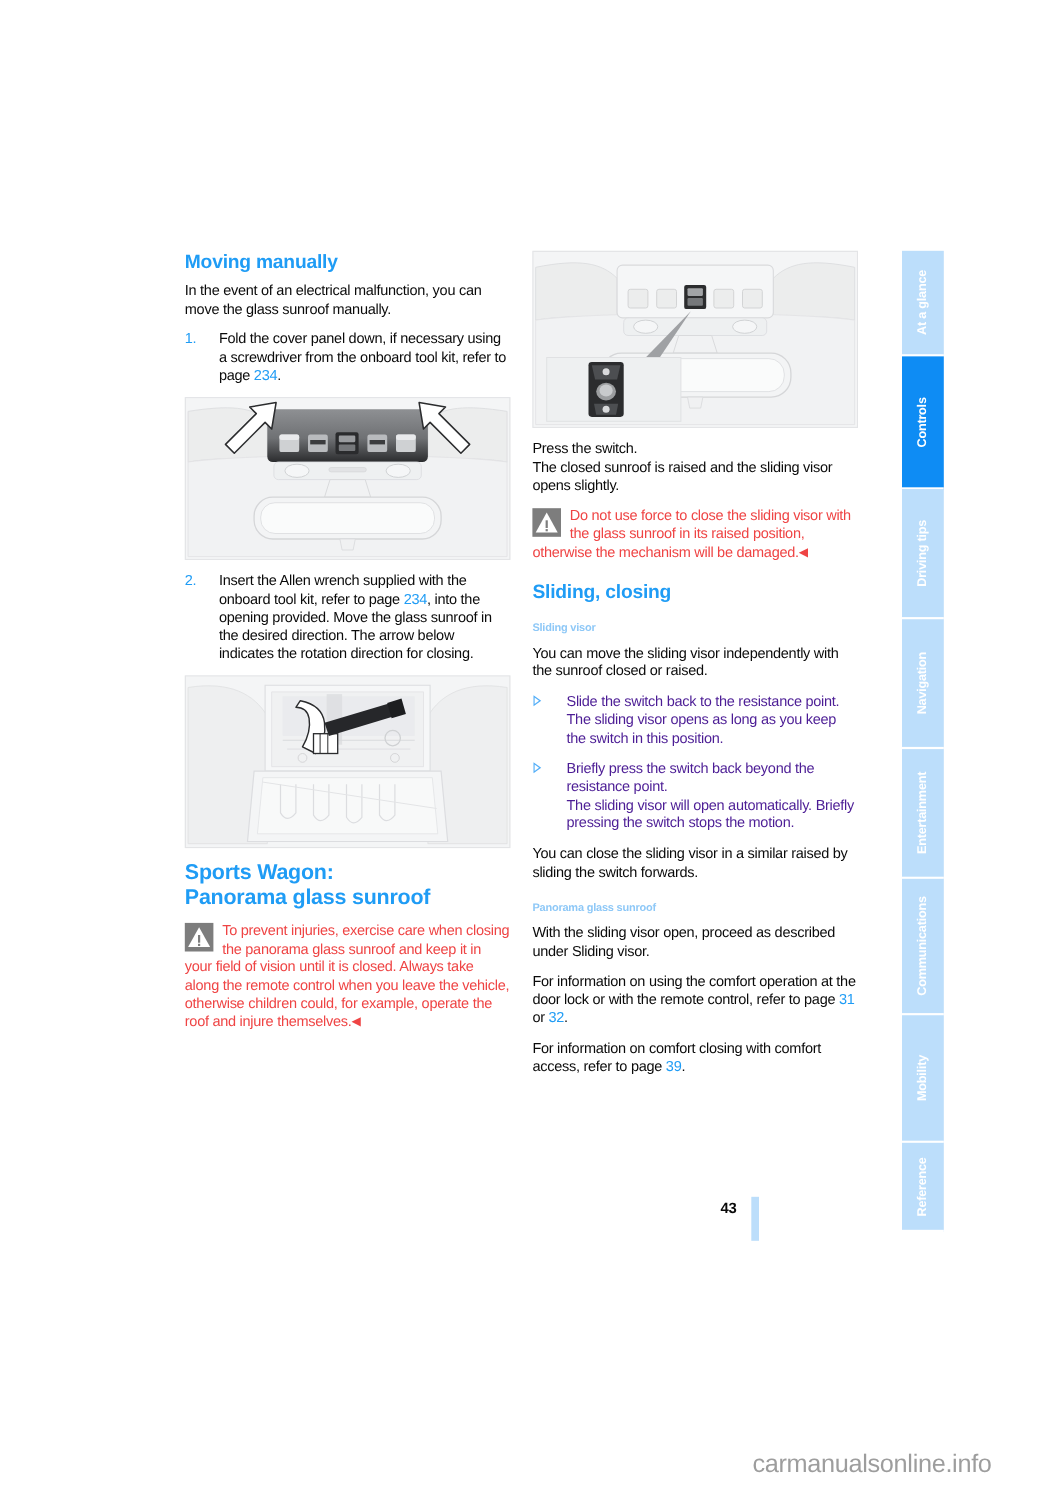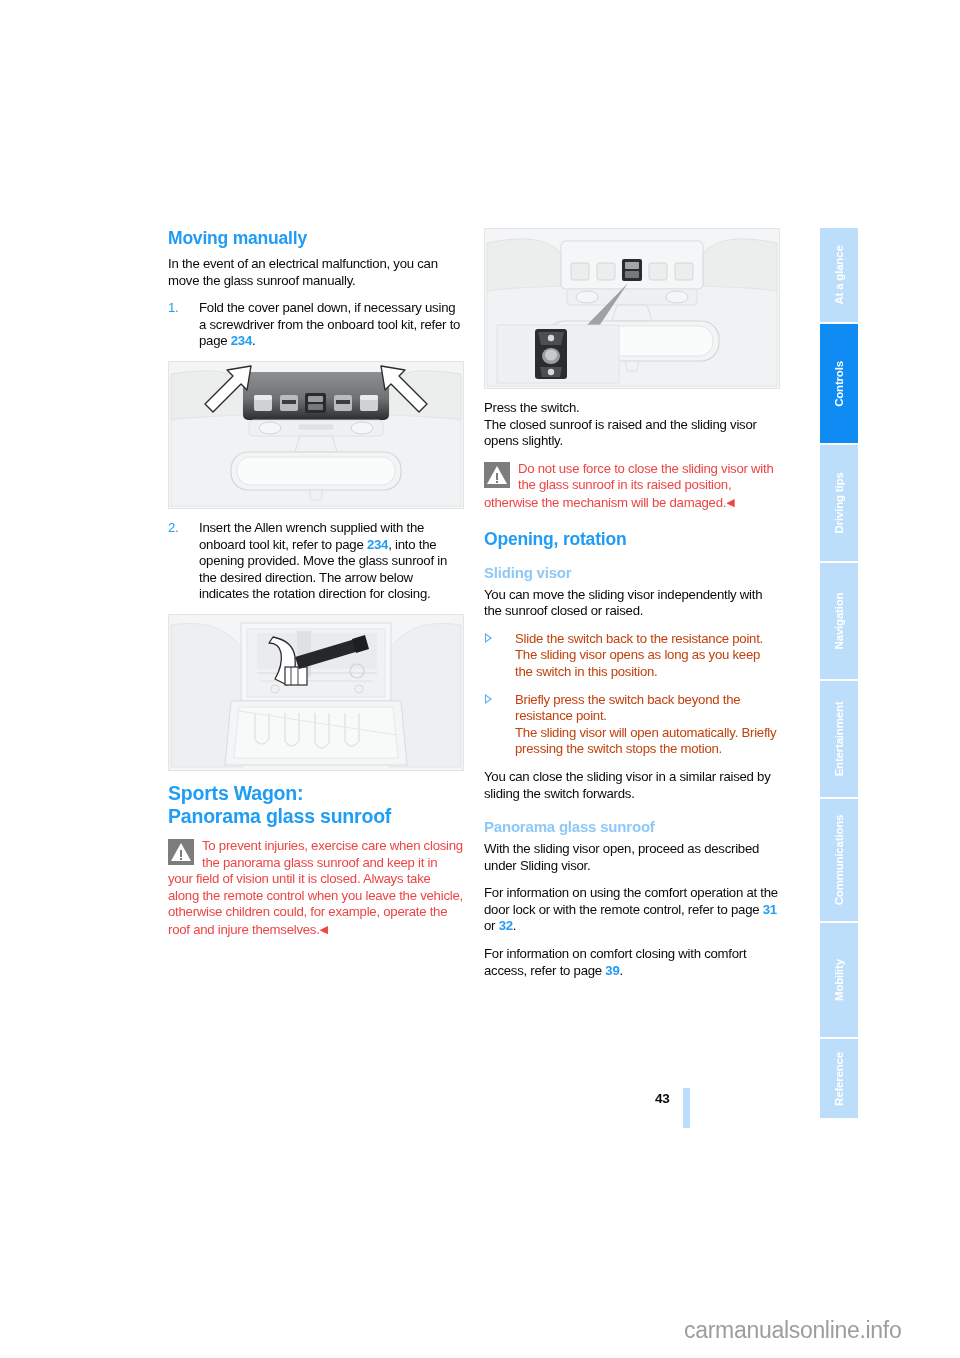--- a/index.html
+++ b/index.html
@@ -41,34 +41,34 @@
     margin: 0 0 7px 0;
     letter-spacing: -0.2px;
   }
   .h1.big {
     font-size: 19.5px;
     line-height: 23px;
     margin-bottom: 10px;
   }
   .h3 {
     color: #8ec8f7;
-    font-size: 15px;
+    font-size: 10px;
     font-weight: bold;
     line-height: 18px;
     margin: 0 0 5px 0;
     letter-spacing: -0.2px;
   }
   p.body {
     font-size: 13.2px;
     line-height: 16.6px;
     color: #0a0a0a;
     margin: 0 0 11px 0;
     letter-spacing: -0.25px;
   }
-  .ref { color: #1f9cf5; font-weight: bold; }
+  .ref { color: #1f9cf5; }
   .endmark { font-size: 11px; vertical-align: 1px; letter-spacing: 0; }
 
   
   .numlist {
     margin: 0 0 11px 0;
     padding: 0;
     list-style: none;
   }
   .numlist li {
     position: relative;
@@ -90,21 +90,21 @@
   .trilist {
     margin: 0 0 11px 0;
     padding: 0;
     list-style: none;
   }
   .trilist li {
     position: relative;
     padding-left: 31px;
     font-size: 13.2px;
     line-height: 16.6px;
-    color: #c2410c;
+    color: #4c1d95;
     margin-bottom: 11px;
     letter-spacing: -0.25px;
   }
   .trilist li .tri {
     position: absolute;
     left: 1px; top: 2px;
     width: 0; height: 0;
     border-left: 7px solid #52aef8;
     border-top: 5px solid transparent;
     border-bottom: 5px solid transparent;
@@ -416,21 +416,21 @@
     </p>
 
     <div class="warn">
       <span class="warn-icon">
         <span class="tri"></span>
           <span class="bang"></span>
           <span class="dot"></span>
       </span><span>Do not use force to close the sliding visor with the glass sunroof in its raised position, otherwise the mechanism will be damaged.</span><span class="endmark">◀</span>
     </div>
 
-    <h2 class="h1" style="margin-top:17px;">Opening, rotation</h2>
+    <h2 class="h1" style="margin-top:17px;">Sliding, closing</h2>
 
     <h3 class="h3" style="margin-top:14px;">Sliding visor</h3>
 
     <p class="body">You can move the sliding visor independently with the sunroof closed or raised.</p>
 
     <ul class="trilist">
       <li>
         <span class="tri"></span>
         <span class="tri-in"></span>
         <span>Slide the switch back to the resistance point.</span><br>

